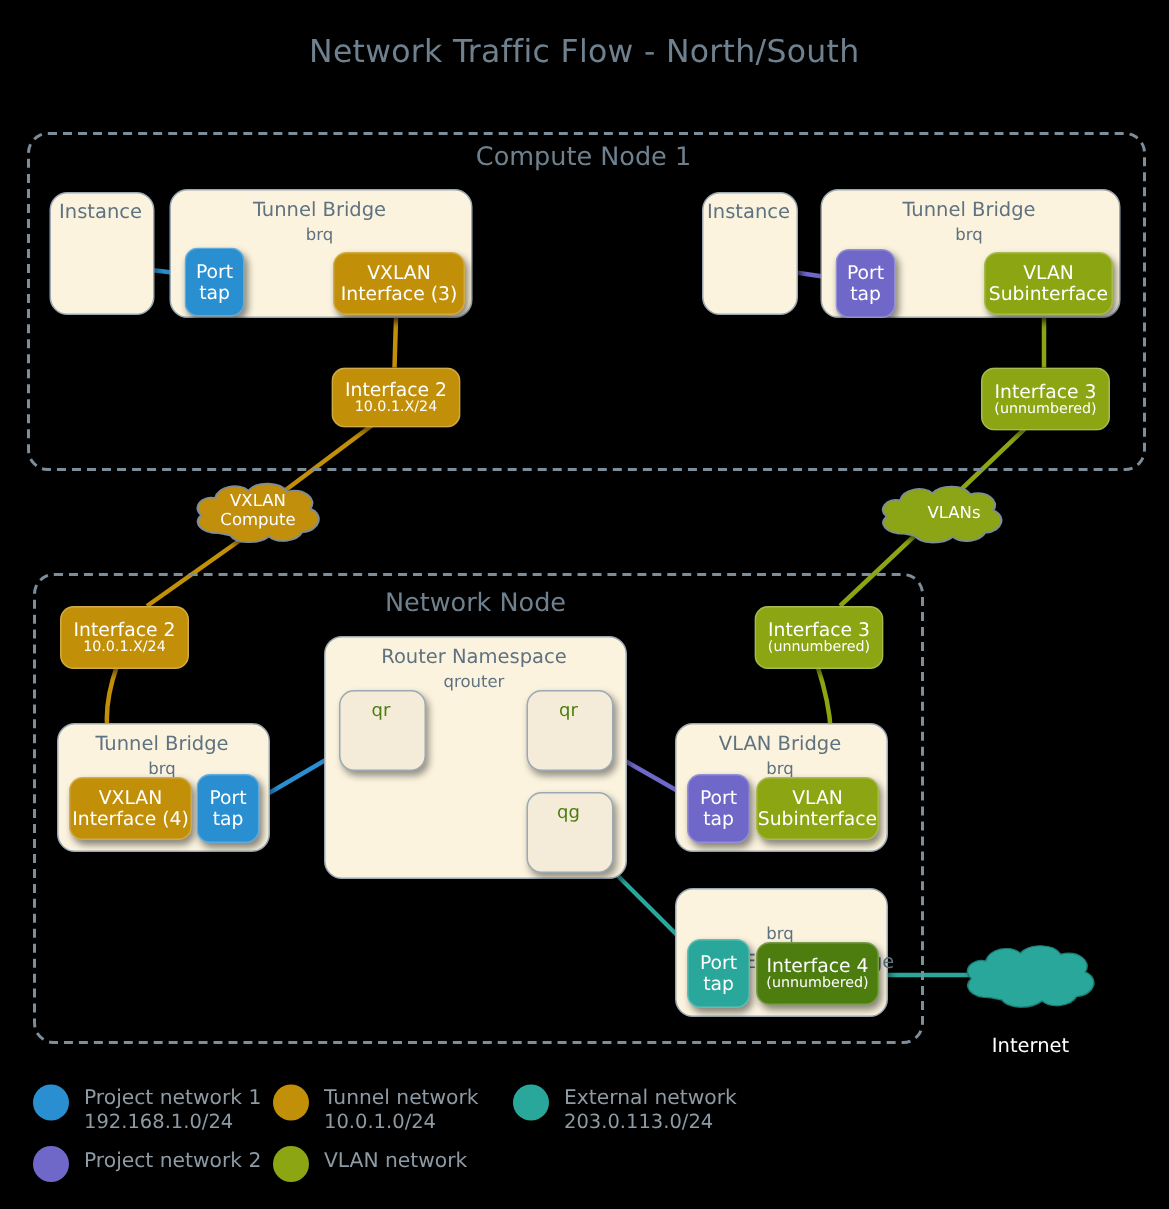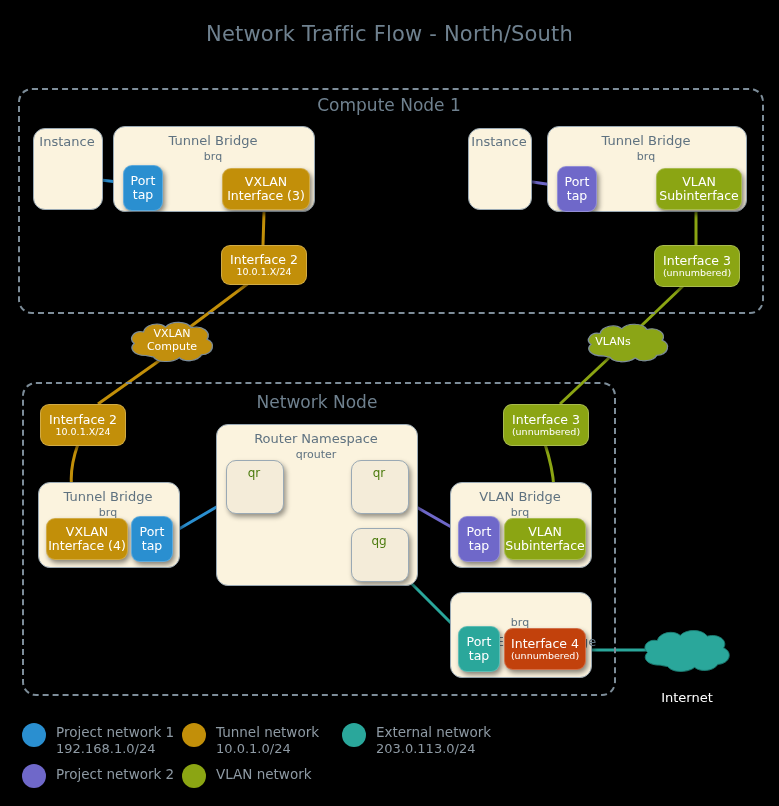--- a/index.html
+++ b/index.html
@@ -134,21 +134,21 @@
         <use href="#cloudsym" x="639" y="628" width="96" height="46" fill="#2aa79b" stroke="#1d7d74" stroke-width="1"></use>
       </g>
   </svg>
 
   <div class="cloudtxt" style="left:44px;top:169px;width:56px;">(1)</div>
   <div class="cloudtxt dark" style="left:170px;top:179px;width:44px;">(2)</div>
   <div class="cloudtxt" style="left:126px;top:328px;width:92px;">
     <div>VXLAN</div>
     <div>Compute</div>
   </div>
-  <div class="cloudtxt" style="left:568px;top:336px;width:90px;">VLANs</div>
+  <div class="cloudtxt" style="left:591px;top:336px;width:90px;">VLANs</div>
   <div class="cloudtxt" style="left:228px;top:482px;width:52px;">(5)</div>
   <div class="cloudtxt dark" style="left:297px;top:478px;width:66px;">(6)</div>
   <div class="cloudtxt" style="left:353px;top:550px;width:52px;">(7)</div>
   <div class="cloudtxt" style="left:639px;top:643px;width:96px;font-size:13px;margin-top:48px;">Internet</div>
 
   <div class="node-box" style="left:18px;top:88px;width:742px;height:222px;"></div>
   <div class="node-title" style="left:18px;top:95px;width:742px;">Compute Node 1</div>
 
   <div class="grp" style="left:33px;top:128px;width:68px;height:80px;"></div>
   <div class="grp-title" style="left:33px;top:134px;width:68px;">Instance</div>
@@ -237,21 +237,21 @@
     <span class="l1">Subinterface</span>
   </div>
 
   <div class="grp" style="left:450px;top:592px;width:140px;height:84px;"></div>
   <div class="grp-title" style="left:450px;top:634px;width:160px;padding-left:16px;">External Bridge</div>
   <div class="grp-sub" style="left:450px;top:616px;width:140px;">brq</div>
   <div class="pill" style="left:458px;top:626px;width:40px;height:44px;background:#2aa79b;">
     <span class="l1">Port</span>
     <span class="l1">tap</span>
   </div>
-  <div class="pill" style="left:504px;top:628px;width:80px;height:40px;background:#c2410c;">
+  <div class="pill" style="left:504px;top:628px;width:80px;height:40px;background:#4d7c0f;">
     <span class="l1">Interface 4</span>
     <span class="l2">(unnumbered)</span>
   </div>
 
   <div class="lg-item">
     <div class="lg-dot" style="left:22px;top:723px;background:#2a8fd0;"></div>
     <div class="lg-t1" style="left:56px;top:724px;">Project network 1</div>
     <div class="lg-t2" style="left:56px;top:741px;">192.168.1.0/24</div>
 
     <div class="lg-dot" style="left:22px;top:764px;background:#6f68c9;"></div>

